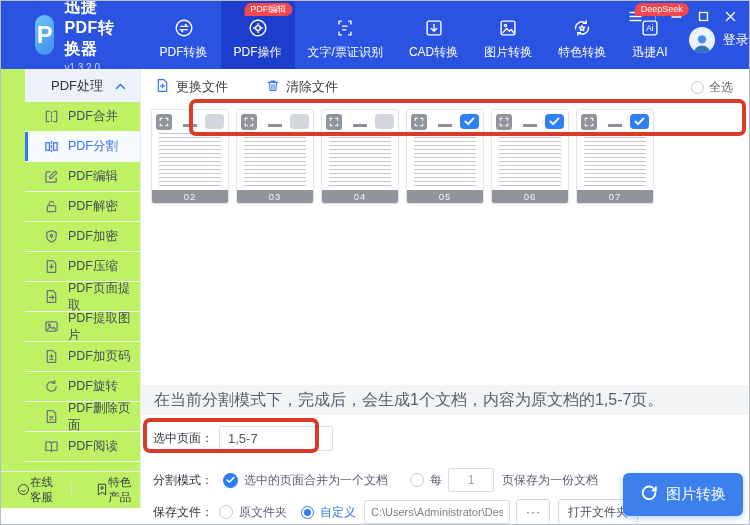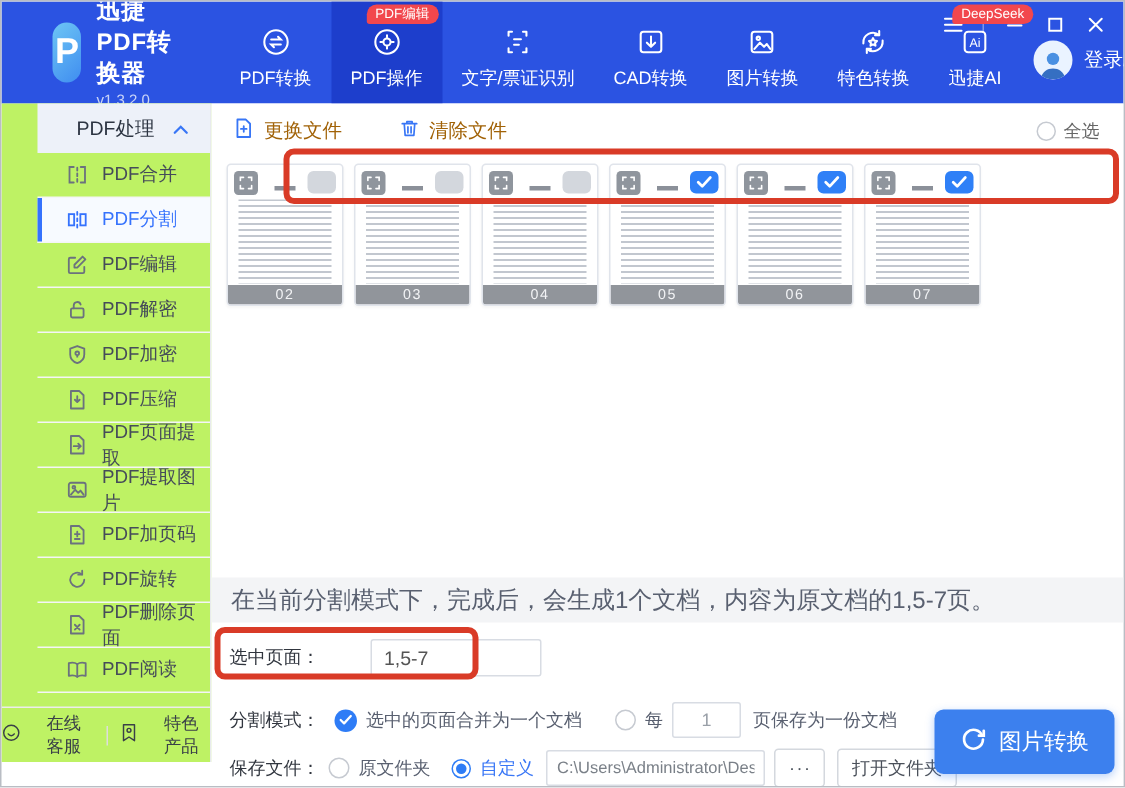--- a/index.html
+++ b/index.html
@@ -30,27 +30,27 @@
   
   .sidebar { position:absolute; top:68px; left:0; width:140px; bottom:16px; background:#bef264; border-right:1px solid #e8eaee;padding-left:24px; }
   .sb-header { height:33px; background:#edf1f9; display:flex; align-items:center; padding:0 14px 0 26px; font-size:13px; color:#2c3442; }
   .sb-header .chev { margin-left:auto; }
   .sb-item { height:30px; display:flex; align-items:center; padding-left:19px; font-size:12.5px; color:#454c59; border-bottom:1px solid #f4f5f7; cursor:pointer; position:relative; }
   .sb-item .sb-icon { width:15px; height:15px; margin-right:9px; color:#6b727e; display:flex; align-items:center; }
   .sb-item.active { color:#3572fd; background:#f7faff; }
   .sb-item.active .sb-icon { color:#3572fd; }
   .sb-item.active::before { content:""; position:absolute; left:0; top:0; bottom:0; width:3px; background:#3572fd; }
   .sb-footer { position:absolute; bottom:0; left:0; width:100%; height:37px; border-top:1px solid #ececec; display:flex; align-items:center; justify-content:center; gap:9px; font-size:11.5px; color:#3a4048; }
-  .sb-foot-item { display:flex; align-items:center; gap:17px; cursor:pointer; }
+  .sb-foot-item { display:flex; align-items:center; gap:0; cursor:pointer;margin-left:16px; }
   .sb-foot-sep { width:1px; height:13px; background:#ddd; }
 
   
   .main { position:absolute; top:68px; left:140px; right:0; bottom:0; background:#fff; }
   .toolbar { height:36px; display:flex; align-items:center; padding:0 14px; }
-  .tb-btn { display:flex; align-items:center; gap:6px; color:#a16207; font-size:13px; cursor:pointer; margin-right:38px; }
+  .tb-btn { display:flex; align-items:center; gap:6px; color:#404040; font-size:13px; cursor:pointer; margin-right:38px; }
   .select-all { margin-left:auto; margin-right:2px; display:flex; align-items:center; gap:5px; font-size:12px; color:#666; cursor:pointer; }
   .sa-circle { width:13px; height:13px; border-radius:50%; border:1px solid #c6cad1; background:#fff; }
 
   .thumbs { position:absolute; top:40px; left:10px; right:4px; display:flex; gap:7px; }
   .thumb { position:relative; width:78px; height:95px; background:#fff; border:1px solid #e0e4eb; border-radius:3px; box-shadow:0 1px 2px rgba(0,0,0,.04); overflow:hidden; cursor:pointer; }
   .thumb-expand { position:absolute; top:4px; left:4px; width:16px; height:16px; border-radius:3px; background:rgba(123,130,140,.85); display:flex; align-items:center; justify-content:center; cursor:pointer; z-index:2; }
   .thumb-check { position:absolute; top:4px; right:4px; width:19px; height:15px; border-radius:4px; background:#d3d7dd; display:flex; align-items:center; justify-content:center; cursor:pointer; z-index:2; }
   .thumb-check svg { display:none; }
   .thumb.checked .thumb-check { background:#2f80f7; }
   .thumb.checked .thumb-check svg { display:block; }
@@ -59,21 +59,21 @@
   .thumb-lines::before { content:""; position:absolute; top:-9px; left:24px; right:24px; height:3px; background:#8b9099; }
   .thumb-num { position:absolute; left:0; right:0; bottom:0; height:13px; background:rgba(118,123,130,.8); color:#f2f3f5; font-size:9.5px; display:flex; align-items:center; justify-content:center; letter-spacing:1px; }
 
   .annotation { position:absolute; border:4px solid #d93b27; border-radius:7px; pointer-events:none; z-index:6; }
   .anno-thumbs { left:48px; top:30px; width:557px; height:37px; }
   .anno-pages { left:2px; top:349px; width:176px; height:35px; }
 
   .info-bar { position:absolute; top:316px; left:0; right:0; height:30px; background:#f3f4f6; display:flex; align-items:center; padding-left:13px; font-size:16px; color:#596070; }
   .row { position:absolute; left:12px; right:0; display:flex; align-items:center; font-size:12px; color:#596070; }
   .row-label { color:#30353e; margin-right:6px; white-space:nowrap; }
-  .row-pages { top:355px; height:28px;gap:28px; }
+  .row-pages { top:355px; height:28px; }
   .pages-input { width:114px; height:25px; border:1px solid #d8dce3; border-radius:2px; font-size:13px; color:#555; padding:0 8px; font-family:inherit; outline:none; }
   .row-split { top:398px; height:26px; }
   .row-save { top:430px; height:26px; }
   .radio { width:14px; height:14px; border-radius:50%; border:1px solid #c6cad1; background:#fff; flex:none; cursor:pointer; }
   .radio-check { width:15px; height:15px; border-radius:50%; background:#2e7cf6; display:flex; align-items:center; justify-content:center; flex:none; cursor:pointer; }
   .radio-dot { width:13px; height:13px; border-radius:50%; border:1px solid #2e7cf6; background:#fff; display:flex; align-items:center; justify-content:center; flex:none; cursor:pointer; }
   .radio-dot::after { content:""; width:7px; height:7px; border-radius:50%; background:#2e7cf6; }
   .num-input { width:46px; height:24px; border:1px solid #d8dce3; border-radius:2px; text-align:center; font-size:12px; color:#9aa0a8; font-family:inherit; outline:none; }
   .path-input { width:146px; height:24px; border:1px solid #d8dce3; border-radius:2px; font-size:11px; color:#7a8088; padding:0 6px; font-family:inherit; outline:none; }
   .sm-btn { height:26px; border:1px solid #d4d8de; border-radius:3px; background:#fff; color:#4a505a; font-size:12px; padding:0 9px; font-family:inherit; cursor:pointer; }

